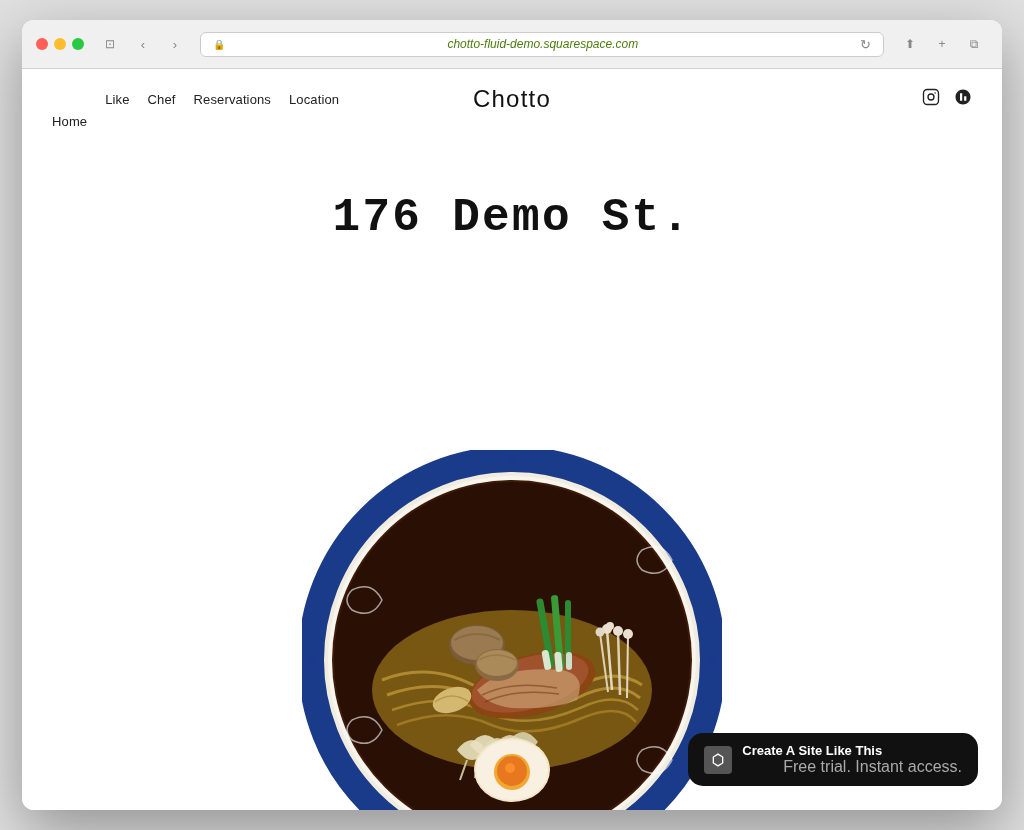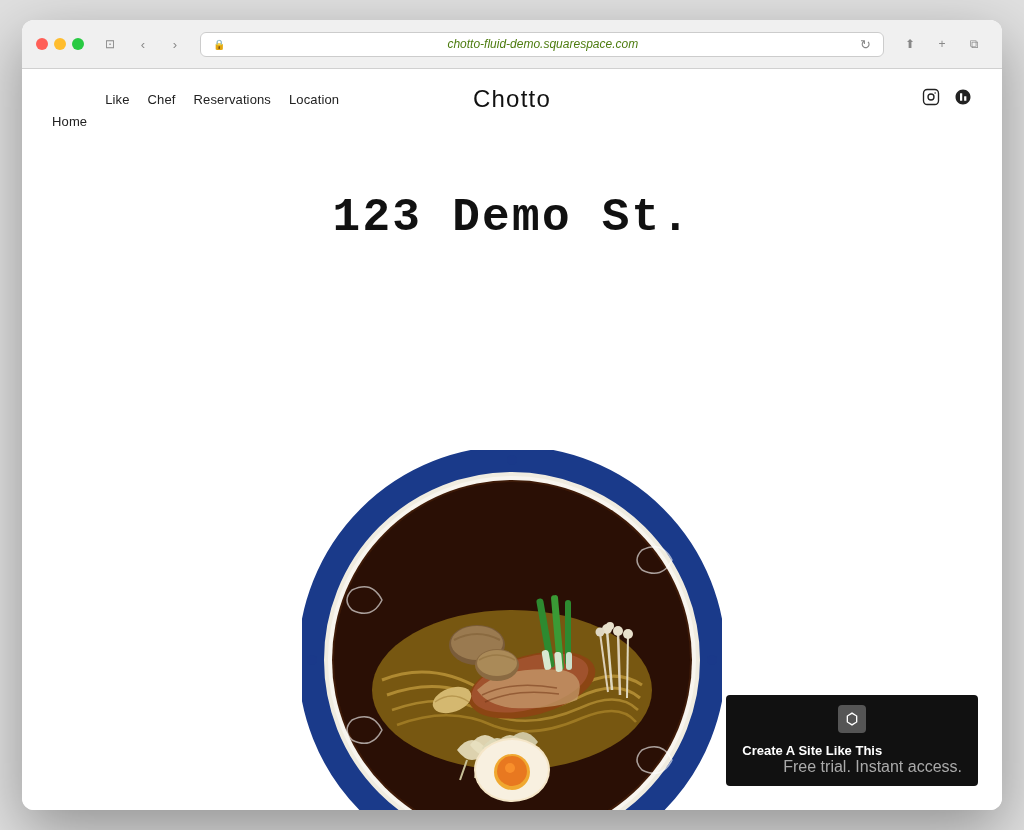--- a/index.html
+++ b/index.html
@@ -221,28 +221,27 @@
       height: 100%;
     }
 
     
     .create-badge {
       position: absolute;
       bottom: 24px;
       right: 24px;
       background: #111;
       color: #fff;
-      border-radius: 4px;
+      border-radius: 15px;
       padding: 10px 16px;
       display: flex;
       align-items: center;
       gap: 10px;
       cursor: pointer;
       z-index: 10;
-      flex-direction: column;
     }
 
     .badge-icon {
       width: 28px;
       height: 28px;
       background: #555;
       border-radius: 4px;
       display: flex;
       align-items: center;
       justify-content: center;
@@ -311,21 +310,21 @@
         <span class="social-icon">
           <svg width="18" height="18" viewBox="0 0 24 24" fill="#222">
             <path d="M12 2C6.48 2 2 6.48 2 12s4.48 10 10 10 10-4.48 10-10S17.52 2 12 2zm-1 14.5c0 .28-.22.5-.5.5h-2c-.28 0-.5-.22-.5-.5v-9c0-.28.22-.5.5-.5h2c.28 0 .5.22.5.5v9zm5.5 0c0 .28-.22.5-.5.5h-2c-.28 0-.5-.22-.5-.5v-5c0-.28.22-.5.5-.5h2c.28 0 .5.22.5.5v5z"></path>
           </svg>
         </span>
       </div>
     </nav>
 
     <div class="main-content">
       <div class="address-text">
-        <div class="address-line">123 Demo St.</div>
+        <div class="address-line">176 Demo St.</div>
       </div>
 
       <div class="bowl-container">
         <svg class="bowl-svg" viewBox="0 0 420 420" xmlns="http://www.w3.org/2000/svg">
 
           <circle cx="210" cy="210" r="205" fill="#f8f5ef" stroke="#c8b89a" stroke-width="2"></circle>
 
           <circle cx="210" cy="210" r="200" fill="none" stroke="#1a3a8a" stroke-width="28"></circle>
 
           <circle cx="210" cy="210" r="186" fill="none" stroke="#f0ece0" stroke-width="4"></circle>

